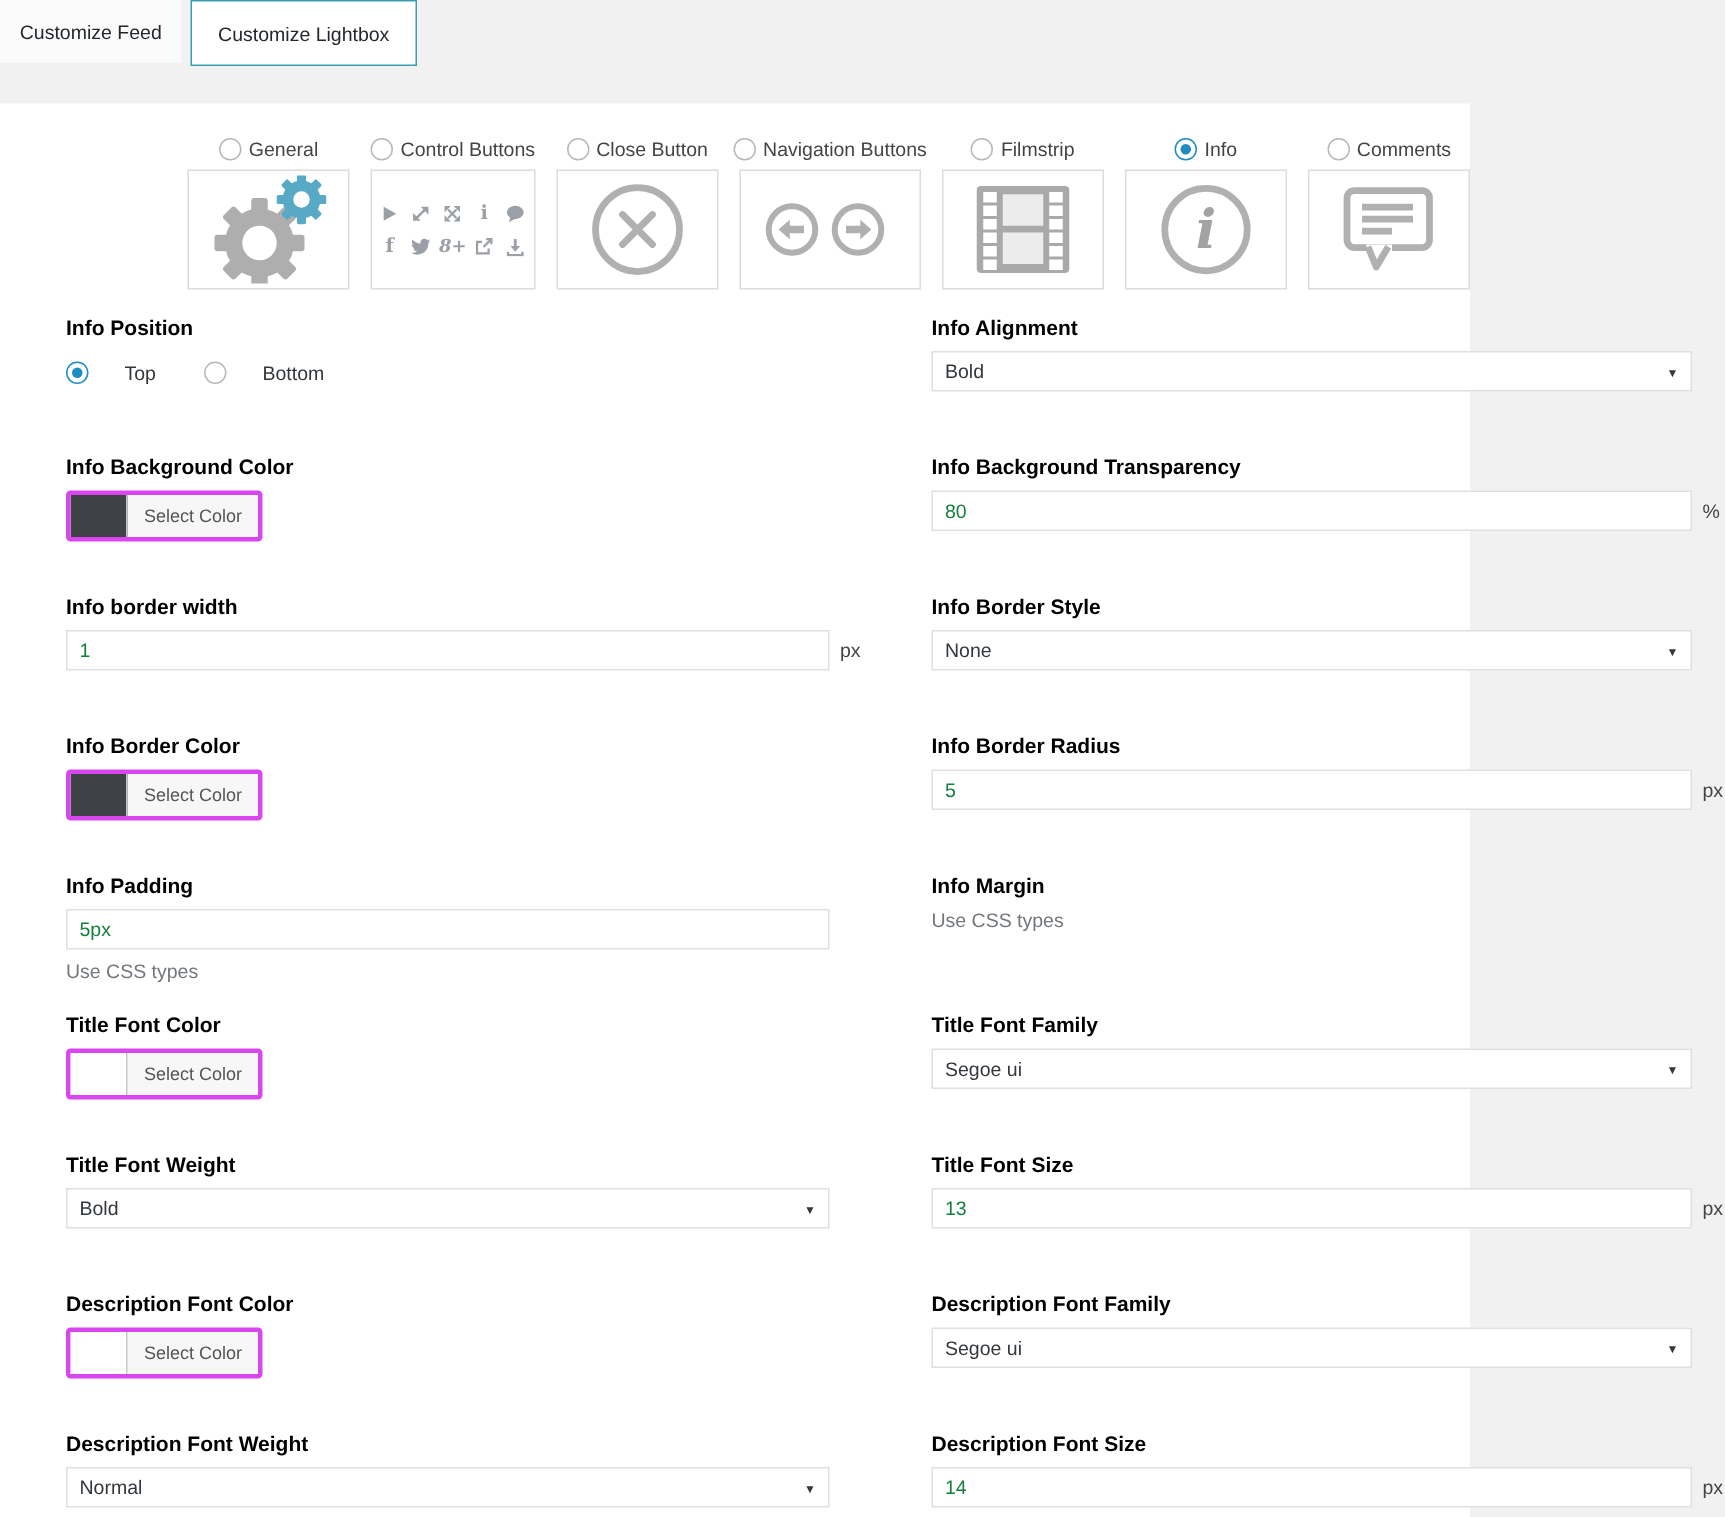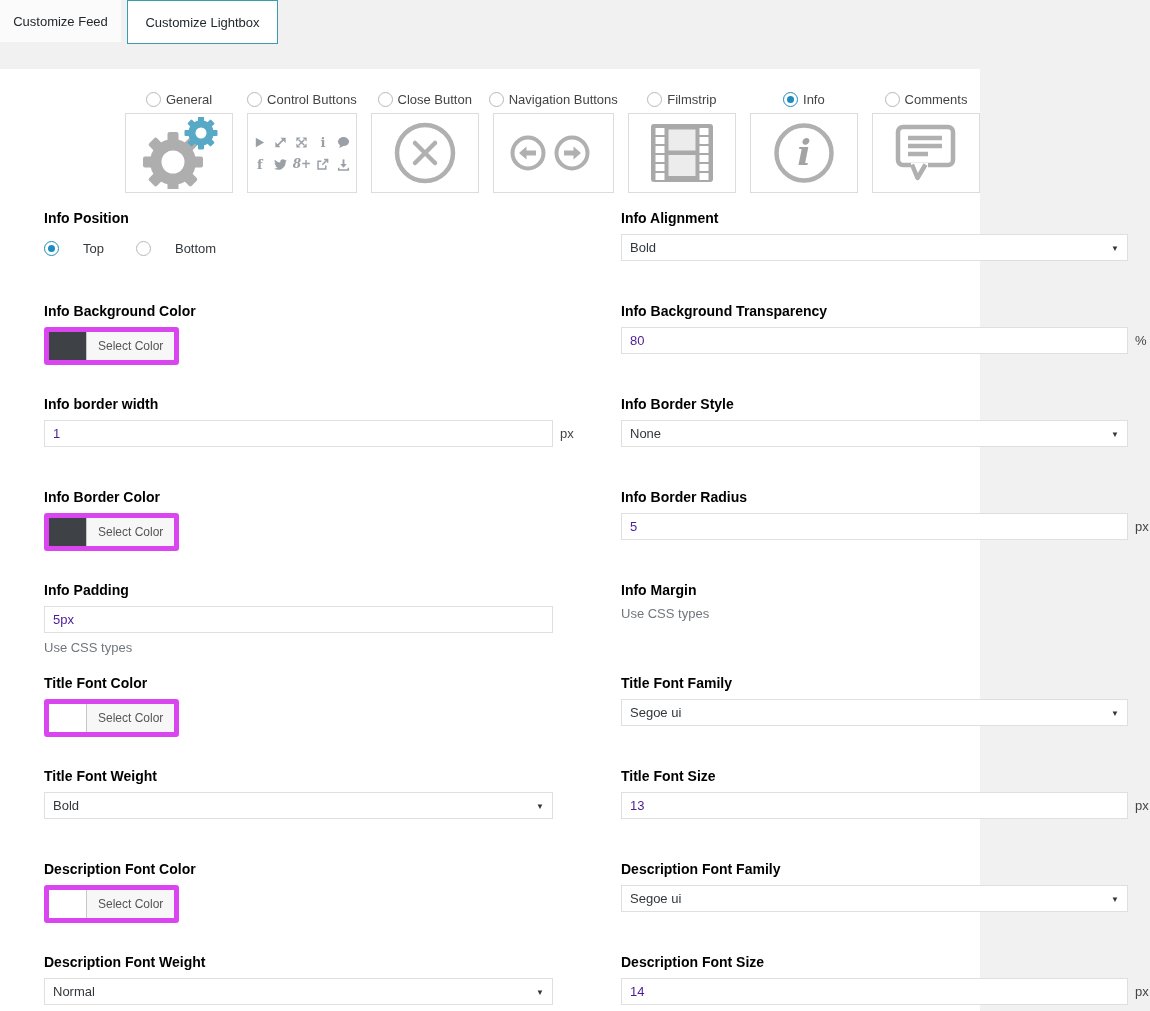--- a/index.html
+++ b/index.html
@@ -43,31 +43,31 @@
   .mini-cell .t{font-family:"DejaVu Serif",serif;font-weight:bold;font-size:13px;line-height:1;}
   .mini-cell .ti{font-family:"DejaVu Serif",serif;font-weight:bold;font-style:italic;font-size:12px;line-height:1;}
   
   .form{margin-top:18px;}
   .frow{display:grid;grid-template-columns:577px 567px;height:93px;}
   .cell{padding-left:16px;box-sizing:border-box;}
   .flabel{font-size:14px;font-weight:bold;color:#000000;line-height:15px;margin-bottom:8px;}
   .ctrl{display:flex;align-items:center;gap:7px;}
   .tinput{
     height:27px;box-sizing:border-box;border:1px solid #dfdfdf;background:#fff;
-    padding:0 8px;font-size:13px;color:#4c1d95;font-family:"Liberation Sans",sans-serif;outline:none;
+    padding:0 8px;font-size:13px;color:#15803d;font-family:"Liberation Sans",sans-serif;outline:none;
   }
   .w-l{width:509px;} .w-r{width:507px;}
   .suffix{font-size:13px;color:#444;}
   .sel{
     position:relative;height:27px;box-sizing:border-box;border:1px solid #dfdfdf;background:#fff;
     display:flex;align-items:center;padding:0 22px 0 8px;font-size:13px;color:#32373c;cursor:pointer;
   }
   .sel .arrow{position:absolute;right:8px;top:9px;font-size:8px;color:#32373c;}
   .color-btn{
-    display:inline-flex;align-items:stretch;height:28px;border:5px solid #d946ef;border-radius:3px;
+    display:inline-flex;align-items:stretch;height:28px;border:3px solid #d946ef;border-radius:3px;
     overflow:hidden;background:#f7f7f7;cursor:pointer;
   }
   .swatch{width:38px;border-right:1px solid #c7c7c7;box-sizing:border-box;}
   .color-btn .cl{display:flex;align-items:center;padding:0 11px;font-size:12px;color:#555;}
   .hint{margin-top:7px;font-size:13px;color:#72777c;}
   .pos-radios{display:flex;align-items:center;gap:24px;height:28px;}
   .pos-radios .rl{font-size:13px;color:#32373c;margin-right:8px;}
   svg{display:block;}
 </style>
 </head>

